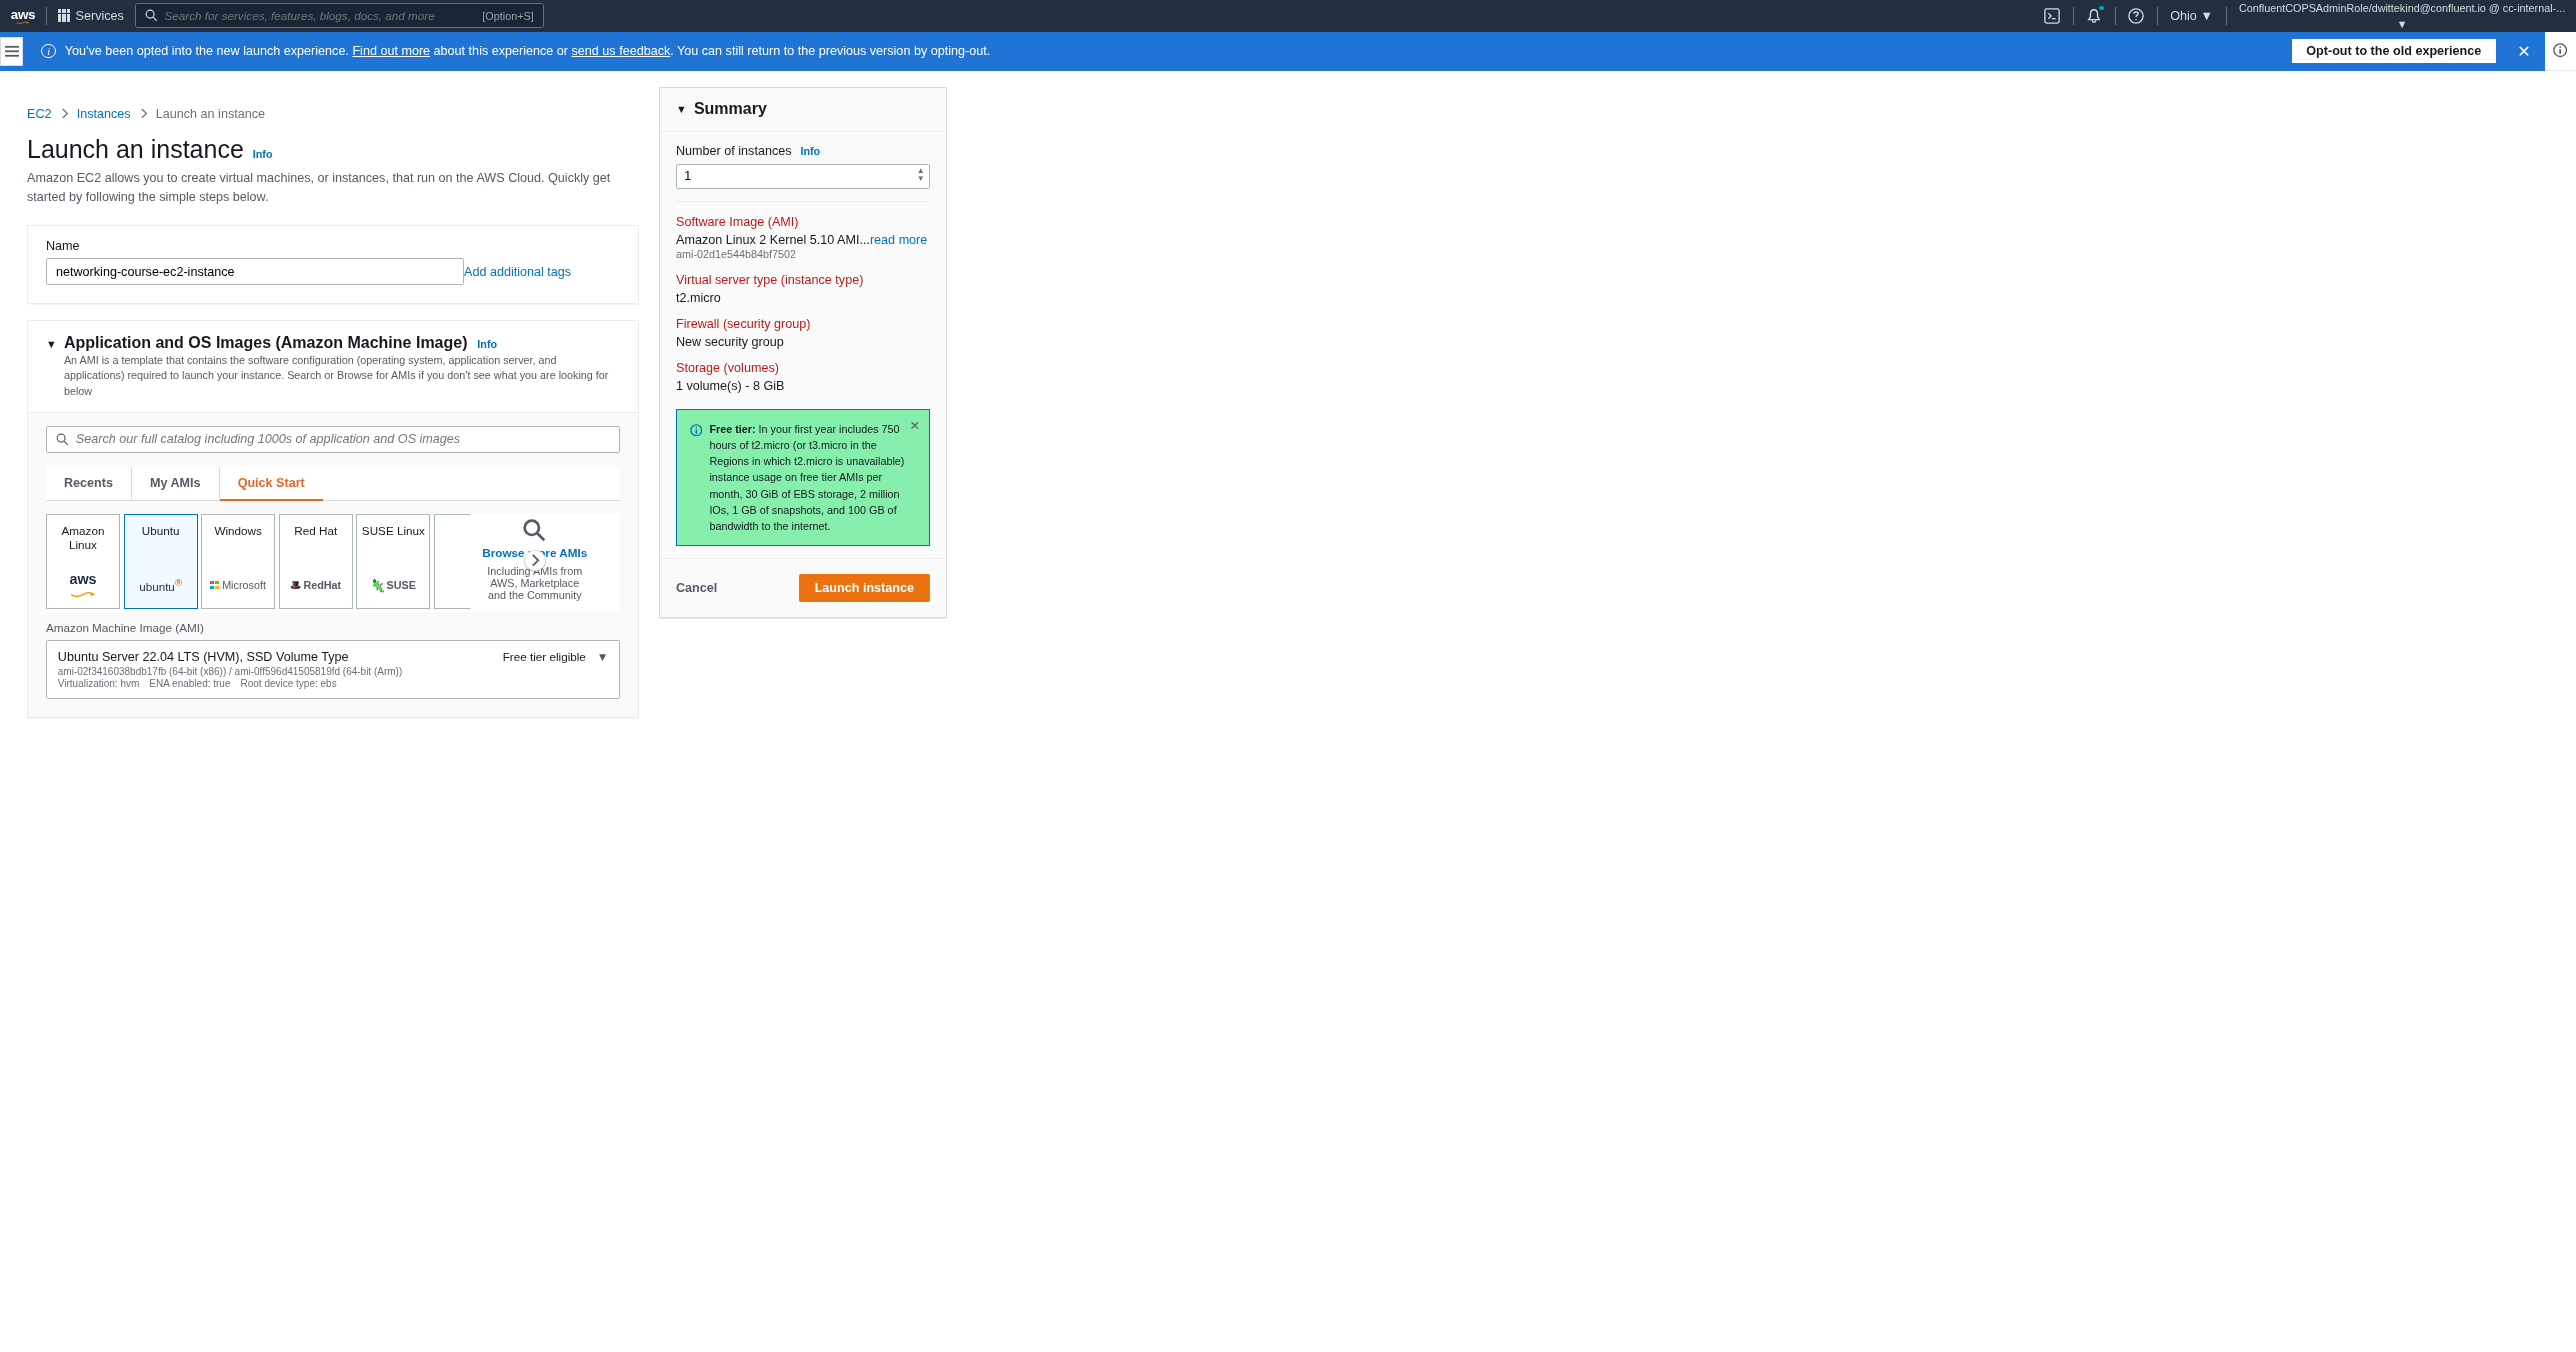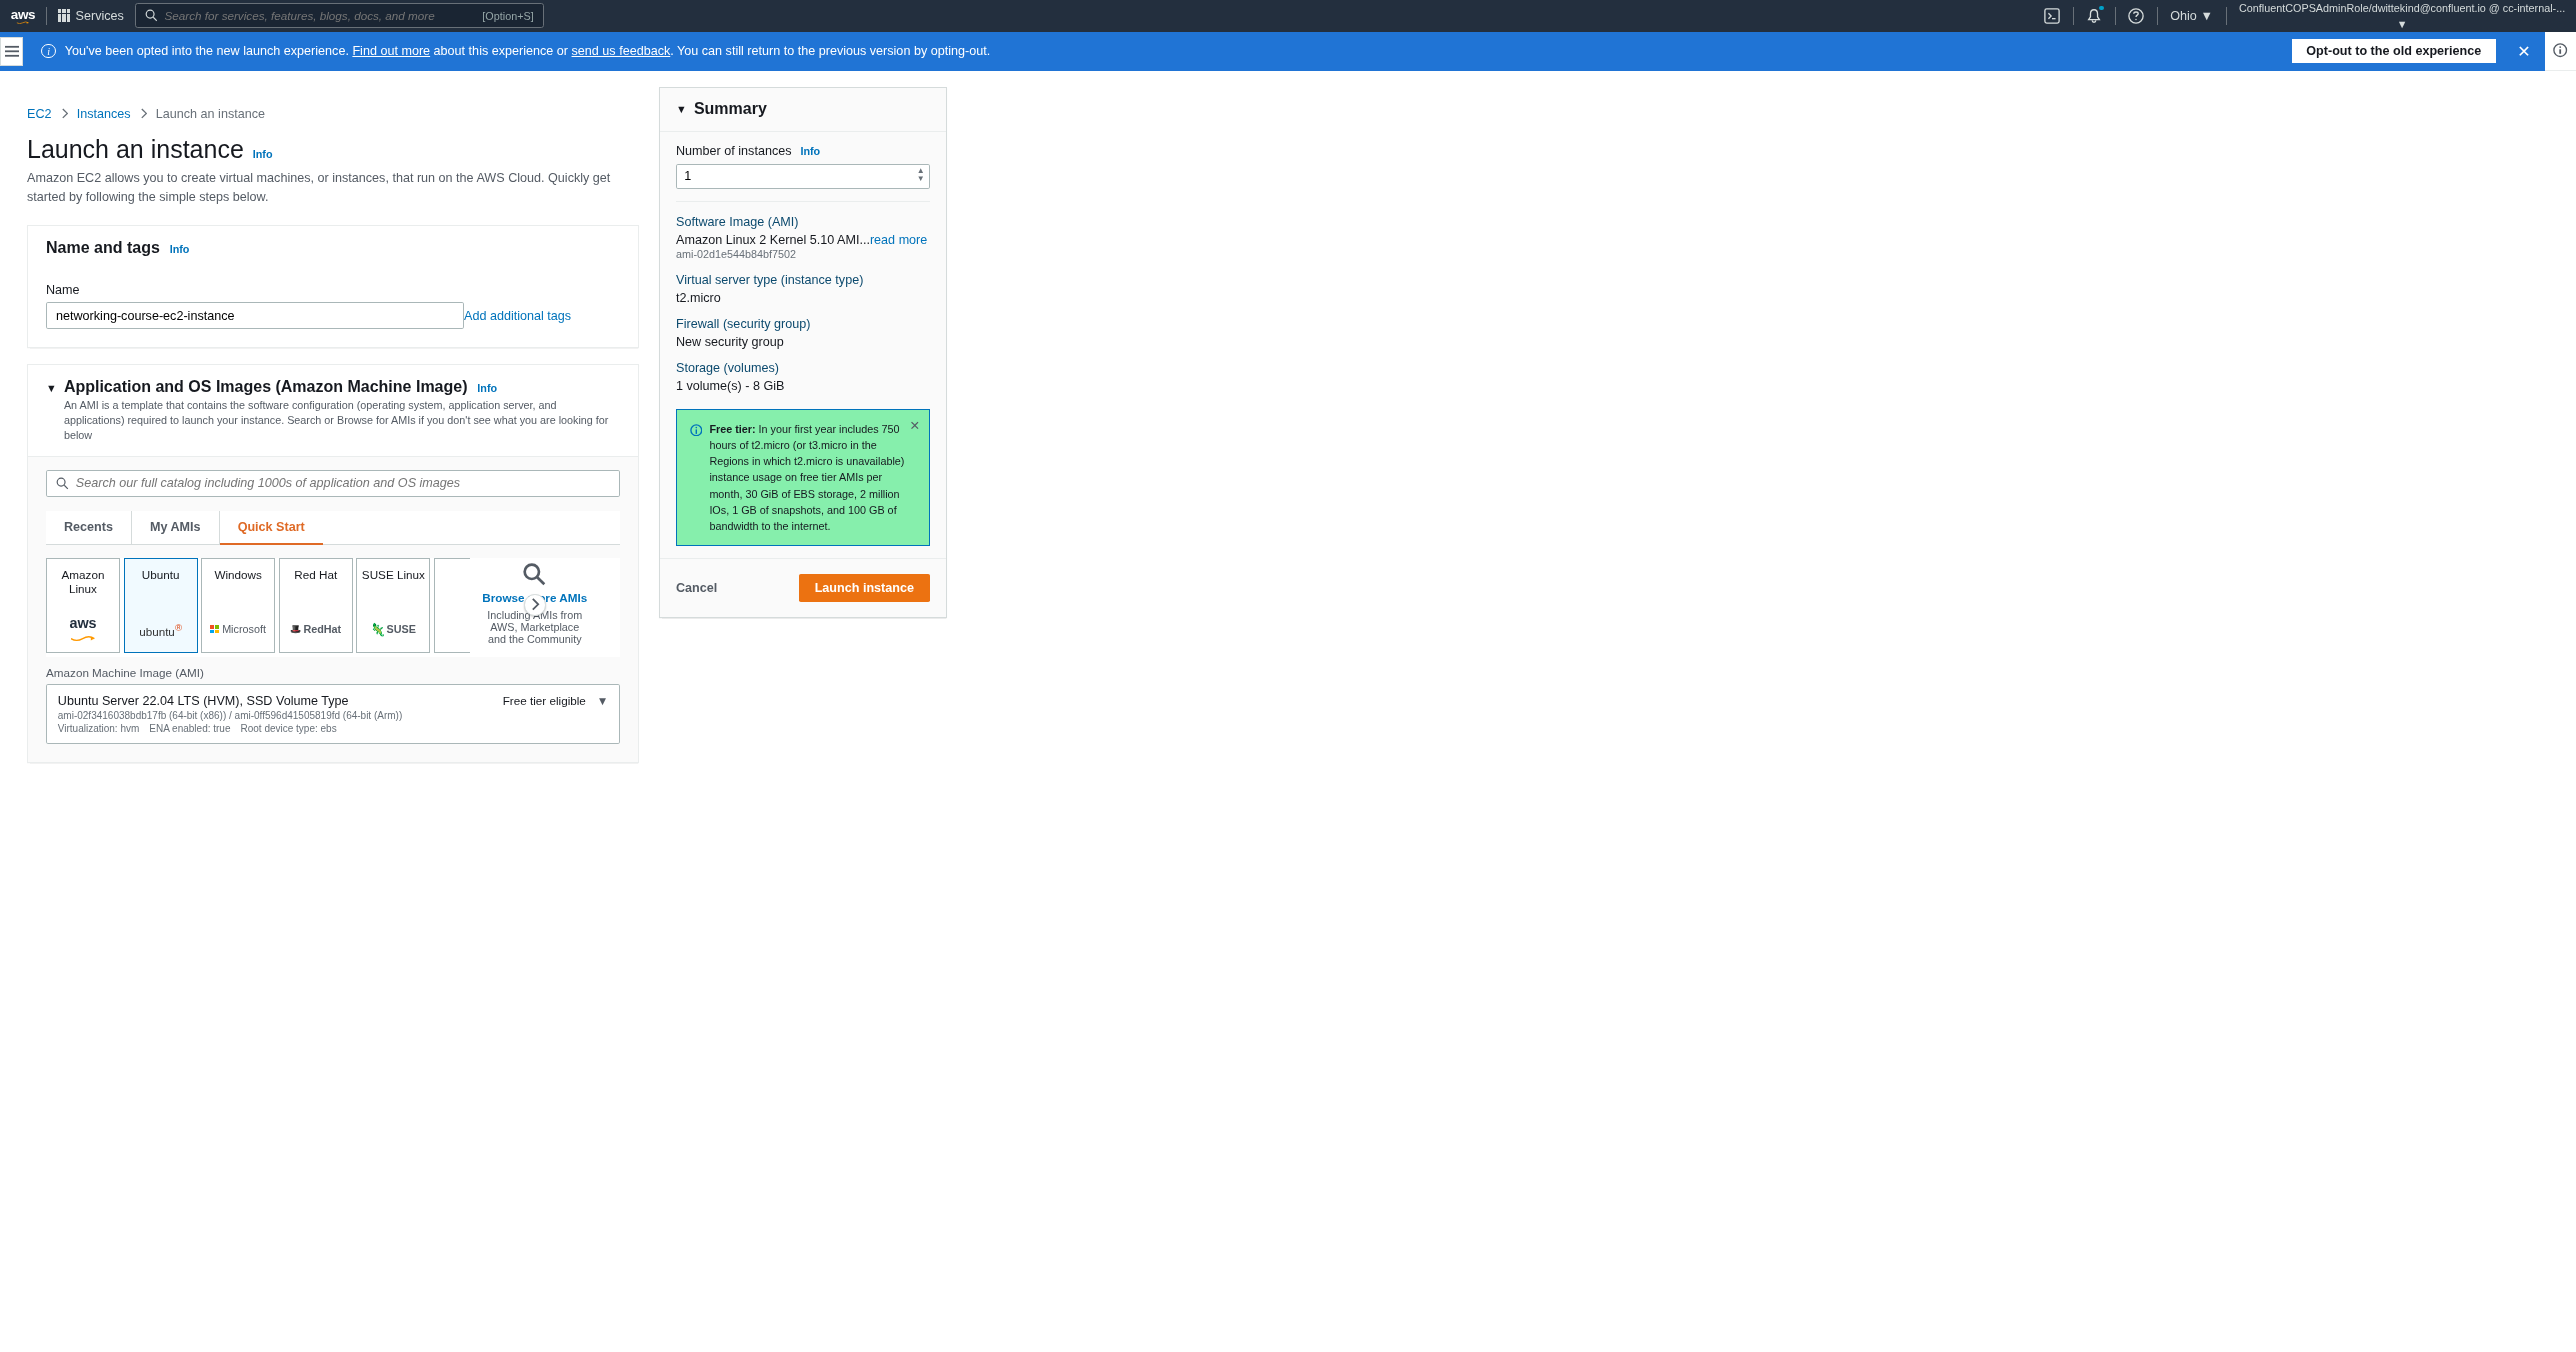--- a/index.html
+++ b/index.html
@@ -90,21 +90,21 @@
 .ami-select { border: 0.9px solid #aab7b8; border-radius: 1.8px; padding: 9px 10.8px; margin-top: 5.4px; display: flex; align-items: flex-start; justify-content: space-between; cursor: pointer; }
 .ami-select .ami-title { font-size: 12.6px; }
 .ami-select .ami-meta { font-size: 10px; color: #687078; margin-top: 1.8px; }
 .ami-select .ami-right { display: flex; align-items: center; gap: 10.8px; font-size: 11.7px; }
 
 
 .summary-panel { border: 0.9px solid #d5dbdb; background: #fafafa; margin-top: 0; box-shadow: 0 0.9px 0.9px rgba(0,0,0,0.08); }
 .summary-header { padding: 12.6px 16px; font-size: 16px; font-weight: bold; display: flex; align-items: center; gap: 7.2px; border-bottom: 0.9px solid #eaeded; background: #fafafa; }
 .summary-body { padding: 12.6px 16px; }
 .summary-field-label { font-size: 12.6px; font-weight: normal; margin-bottom: 5.4px; }
-.summary-section-label { color: #0c4a6e; font-size: 12.6px; display: block; margin-top: 12.6px; margin-bottom: 3.6px; }
+.summary-section-label { color: #b91c1c; font-size: 12.6px; display: block; margin-top: 12.6px; margin-bottom: 3.6px; }
 .summary-value { font-size: 12.6px; color: #16191f; }
 .summary-subvalue { font-size: 10.8px; color: #687078; margin-top: 1.8px; }
 .num-input { width: 100%; padding: 4.5px 7.2px; border: 0.9px solid #aab7b8; border-radius: 1.8px; font-size: 12.6px; }
 .num-input-wrap { position: relative; margin-bottom: 9px; }
 .num-input-wrap .spinners { position: absolute; right: 5.4px; top: 2.7px; font-size: 8px; color: #687078; line-height: 1; display: flex; flex-direction: column; }
 hr.summary-hr { border: none; border-top: 0.9px solid #eaeded; margin: 12.6px 0; }
 
 
 .free-tier-box { border: 0.9px solid #0073bb; background: #86efac; padding: 10.8px 12.6px; font-size: 10.8px; color: #16191f; position: relative; margin-top: 16px; line-height: 1.5; border-radius: 0; display: flex; gap: 7.2px; }
 .free-tier-box .ft-icon { color: #0073bb; flex-shrink: 0; }
@@ -244,24 +244,20 @@
       <span class="current">Launch an instance</span>
     </div>
 
     <div>
       <h1 class="page-title">Launch an instance</h1>
       <span class="info-link">Info</span>
       <p class="page-desc">Amazon EC2 allows you to create virtual machines, or instances, that run on the AWS Cloud. Quickly get started by following the simple steps below.</p>
     </div>
 
     <div class="panel">
-      <div class="panel-header">
-        <span>Name and tags</span>
-        <span class="info-link">Info</span>
-      </div>
       <div class="panel-body">
         <div class="form-label">Name</div>
         <div class="form-row">
           <input class="text-input" value="networking-course-ec2-instance" style="">
           <span class="link">Add additional tags</span>
         </div>
       </div>
     </div>
 
     <div class="panel">

